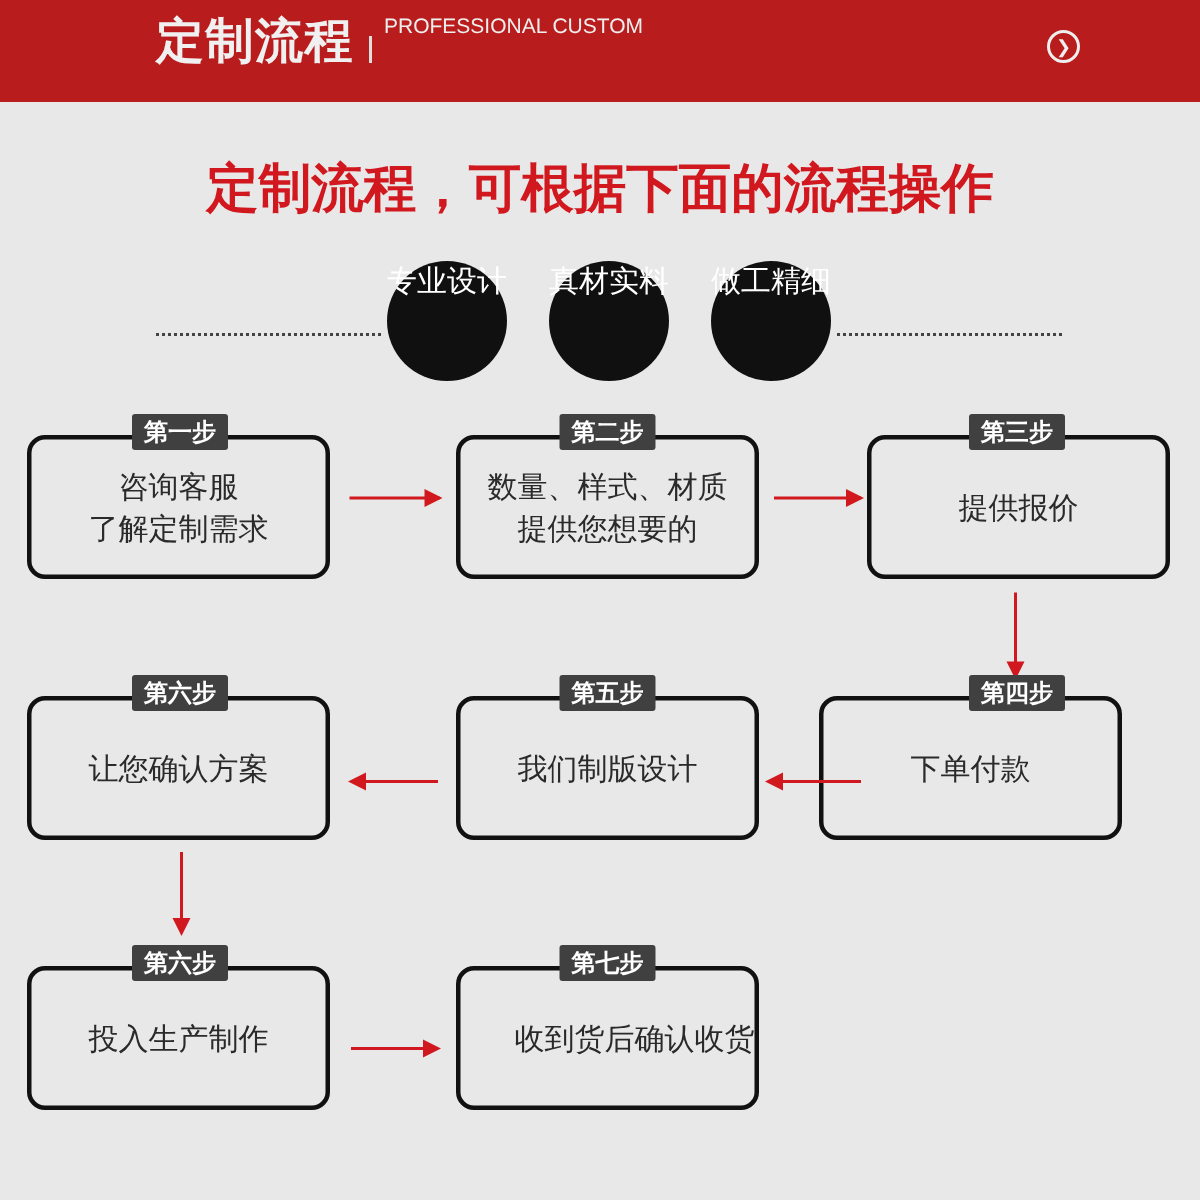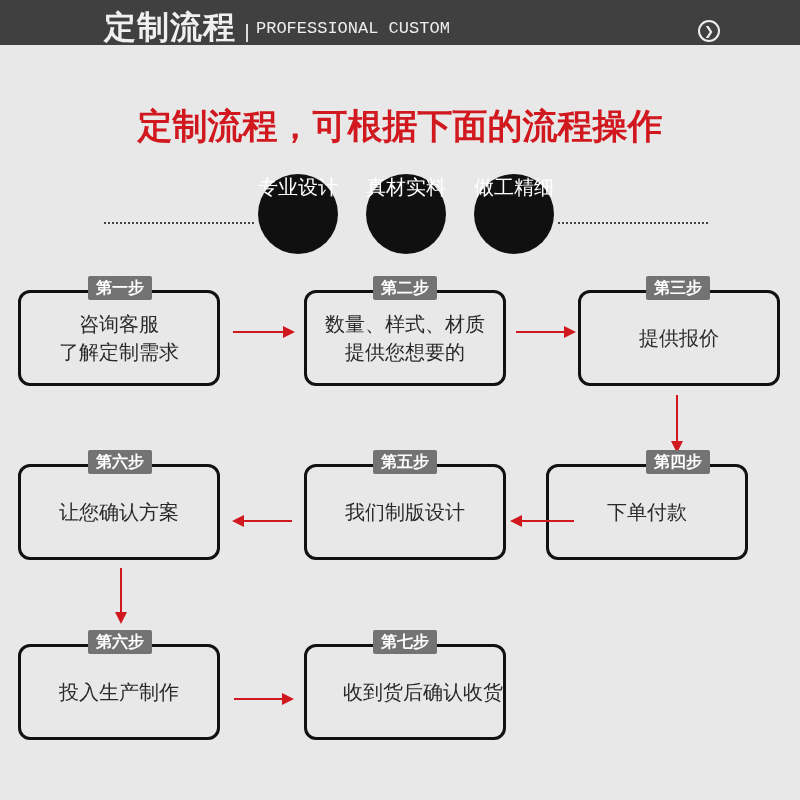--- a/index.html
+++ b/index.html
@@ -1,27 +1,27 @@
 <!DOCTYPE html>
 <html><head>
 <meta charset="utf-8">
 <style>
   html,body{margin:0;padding:0;}
   body{width:800px;height:800px;background:#e8e8e8;position:relative;overflow:hidden;font-family:"DejaVu Sans",sans-serif;}
-  .header{position:absolute;left:0;top:0;width:800px;height:45px;background:#404040;}
+  .header{position:absolute;left:0;top:0;width:800px;height:68px;background:#b91c1c;}
   .h-title{position:absolute;left:104px;top:8px;font-size:32px;font-weight:bold;color:#f0f0f0;letter-spacing:1px;line-height:38px;}
   .h-bar{position:absolute;left:246px;top:24px;width:2px;height:18px;background:#ddd;}
-  .h-sub{position:absolute;left:256px;top:20px;font-family:Liberation Mono, monospace;font-size:17px;color:#eee;line-height:18px;}
+  .h-sub{position:absolute;left:256px;top:8px;font-family:Liberation Sans, sans-serif;font-size:14px;color:#eee;line-height:18px;}
   .h-slogan{position:absolute;left:480px;top:20px;font-size:16px;color:#eee;line-height:20px;}
   .h-arrow{position:absolute;left:698px;top:20px;width:18px;height:18px;border:2px solid #eee;border-radius:50%;color:#eee;font-size:12px;line-height:18px;text-align:center;font-weight:bold;}
   .subtitle{position:absolute;left:0;width:800px;top:108px;text-align:center;font-size:35px;font-weight:bold;color:#d0181e;line-height:36px;}
   .dots{position:absolute;top:222px;height:0;border-top:2px dotted #444;}
   .circle{position:absolute;top:174px;width:80px;height:80px;border-radius:50%;background:#101010;color:#fff;font-size:20px;line-height:26px;text-align:center;display:flex;justify-content:center;}
   .box{position:absolute;width:202px;height:96px;border:3px solid #111;border-radius:12px;box-sizing:border-box;background:#e8e8e8;display:flex;flex-direction:column;align-items:center;justify-content:center;font-size:20px;color:#2a2a2a;line-height:28px;}
-  .badge{position:absolute;width:64px;height:24px;background:#737373;color:#fff;font-size:16px;font-weight:bold;line-height:24px;text-align:center;border-radius:2px;}
+  .badge{position:absolute;width:64px;height:24px;background:#404040;color:#fff;font-size:16px;font-weight:bold;line-height:24px;text-align:center;border-radius:2px;}
   .harrow{position:absolute;height:2px;background:#d0181e;}
   .harrow.r::after{content:"";position:absolute;right:-2px;top:-5px;border-left:12px solid #d0181e;border-top:6px solid transparent;border-bottom:6px solid transparent;}
   .harrow.l::before{content:"";position:absolute;left:-2px;top:-5px;border-right:12px solid #d0181e;border-top:6px solid transparent;border-bottom:6px solid transparent;}
   .varrow{position:absolute;width:2px;background:#d0181e;}
   .varrow::after{content:"";position:absolute;left:-5px;bottom:-2px;border-top:12px solid #d0181e;border-left:6px solid transparent;border-right:6px solid transparent;}
 </style>
 </head>
 <body>
 
 <div class="header">

